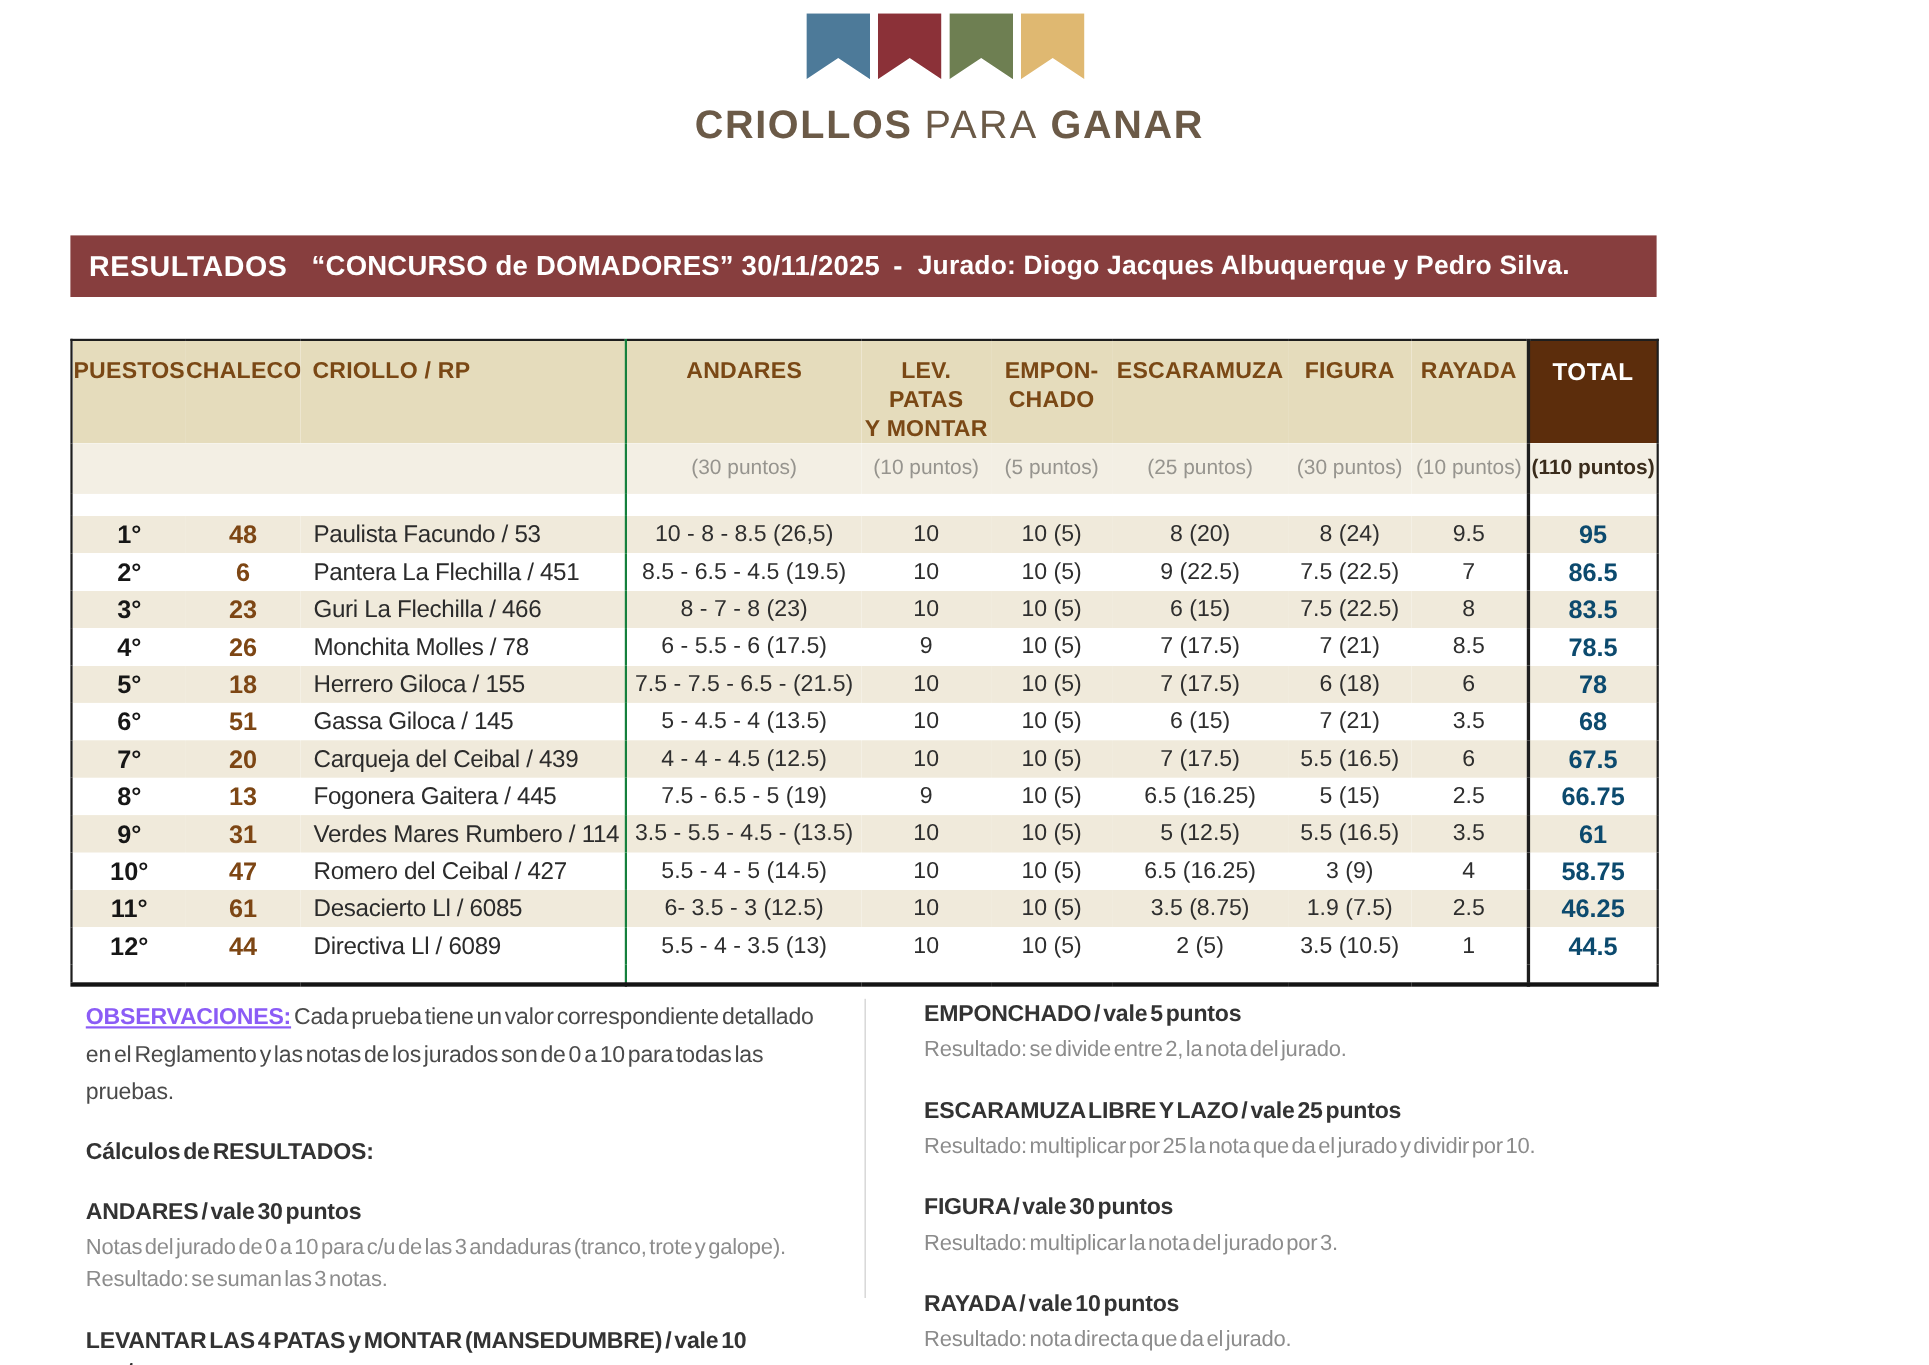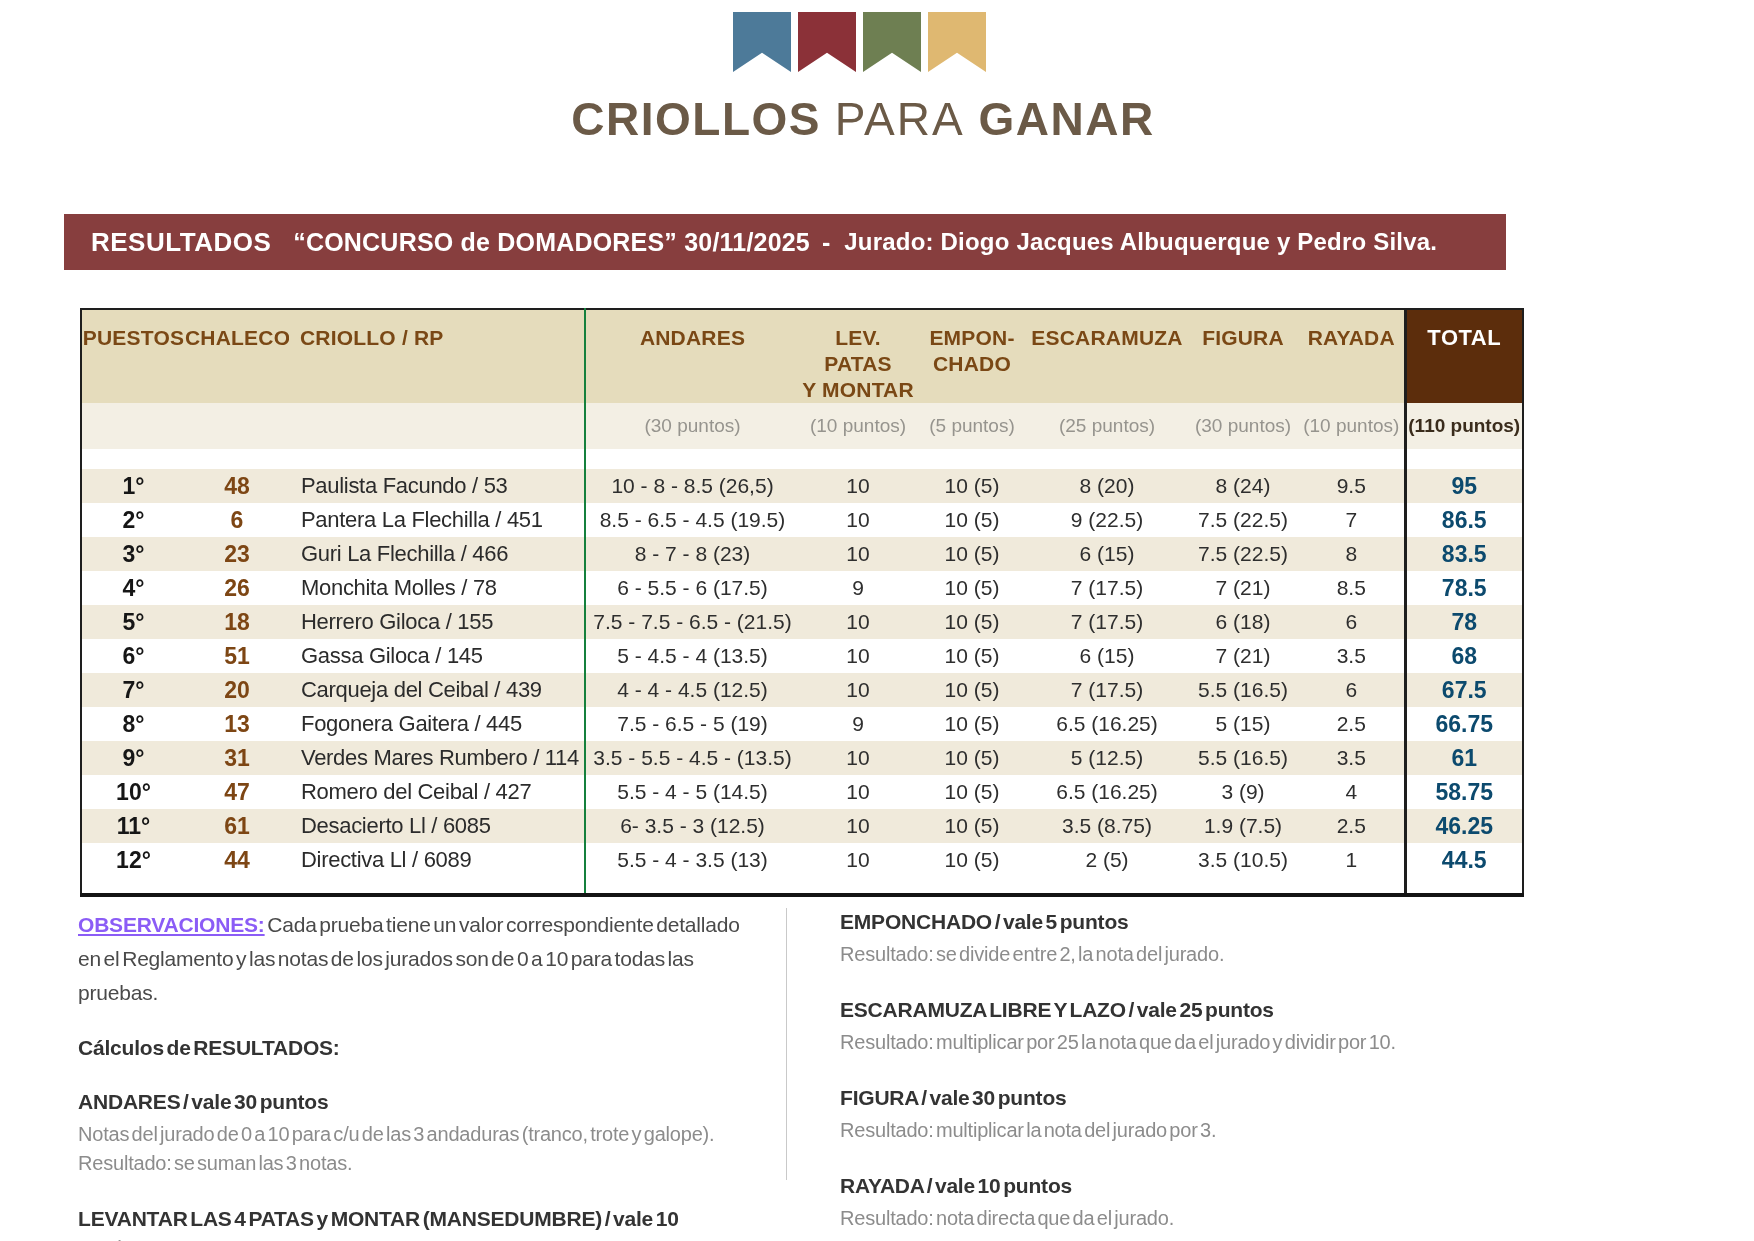--- a/index.html
+++ b/index.html
@@ -4,35 +4,35 @@
 <style>
   html,body{margin:0;padding:0;background:#ffffff;}
   body{width:1754px;height:1241px;position:relative;overflow:hidden;
        font-family:"Liberation Sans","DejaVu Sans",sans-serif;-webkit-font-smoothing:antialiased;}
 
   
   .flags{position:absolute;top:12px;left:733px;display:flex;gap:7px;}
   .flag{width:58px;height:60px;display:inline-block;
         clip-path:polygon(0 0,100% 0,100% 100%,50% 68%,0 100%);}
   .brand{position:absolute;top:92px;left:0;width:1726px;text-align:center;margin:0;
-         font-size:46px;color:#6b5a47;letter-spacing:1px;white-space:nowrap;}
+         font-size:36px;color:#6b5a47;letter-spacing:1px;white-space:nowrap;}
   .brand .bold{font-weight:bold;letter-spacing:1.5px;}
   .brand .reg{font-weight:normal;letter-spacing:2px;}
 
   
   .banner{position:absolute;left:64px;top:214px;width:1442px;height:56px;
           background:#873e3e;color:#ffffff;display:flex;align-items:center;
-          box-sizing:border-box;padding-left:27px;white-space:nowrap;}
+          box-sizing:border-box;padding-left:17px;white-space:nowrap;}
   .banner .lbl{font-weight:bold;font-size:26px;letter-spacing:.5px;margin-right:22px;}
   .banner .evt{font-weight:bold;font-size:25px;letter-spacing:.2px;}
   .banner .sep{font-weight:bold;font-size:25px;margin:0 14px 0 12px;}
   .banner .jury{font-weight:bold;font-size:24px;letter-spacing:.2px;}
 
   
-  table.results{position:absolute;left:80px;top:308px;width:1442px;
+  table.results{position:absolute;left:64px;top:308px;width:1442px;
                 border-collapse:collapse;table-layout:fixed;
                 border:2px solid #1e1e1e;border-bottom:4px solid #141414;padding-left:45px;}
   .results td,.results th{padding:0;margin:0;overflow:hidden;}
   tr.hdr{background:#e5dcbc;height:70px;}
   tr.hdr th{color:#7a4815;font-weight:bold;font-size:21px;letter-spacing:.2px;
             vertical-align:top;padding-top:15px;white-space:pre-line;line-height:26px;}
   tr.hdr th.left{text-align:left;padding-left:11px;}
   tr.hdr th.total-h{background:#5c2d0c;color:#ffffff;font-size:22px;letter-spacing:.5px;}
   tr.points{background:#f3efe4;height:46px;}
   tr.points td{color:#96948e;font-size:19px;text-align:center;font-weight:normal;}

